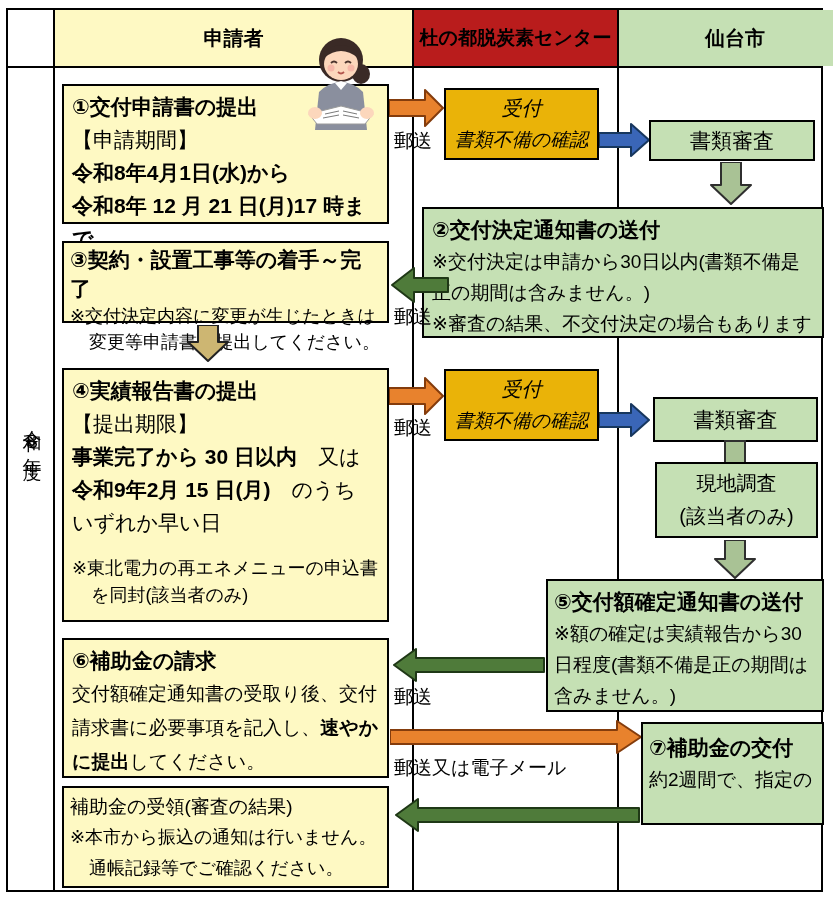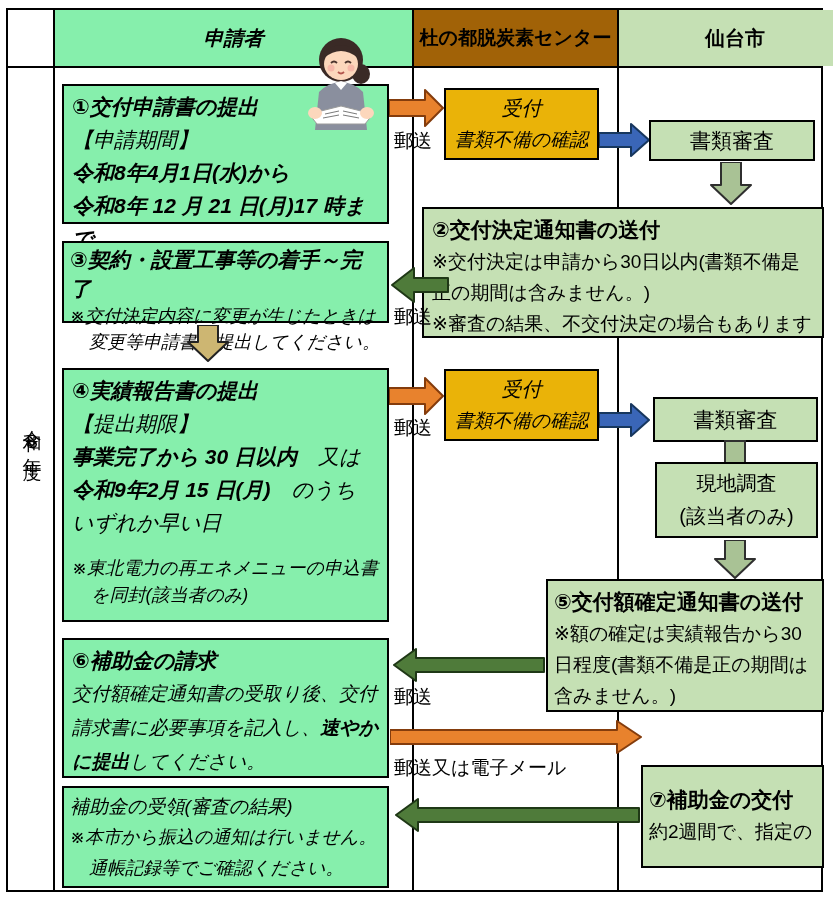--- a/index.html
+++ b/index.html
@@ -3,21 +3,21 @@
 <meta charset="utf-8">
 <style>
   html,body{margin:0;padding:0;background:#fff;}
   body{width:833px;height:900px;overflow:hidden;font-family:"Liberation Sans","DejaVu Sans",sans-serif;color:#000;}
   #stage{position:relative;width:833px;height:900px;background:#fff;}
   .frame{position:absolute;left:6px;top:8px;width:817px;height:884px;border:2px solid #000;box-sizing:border-box;}
   .vline{position:absolute;top:8px;width:2px;height:884px;background:#000;}
   .hline{position:absolute;left:6px;width:817px;height:2px;background:#000;}
   .hcell{position:absolute;top:10px;height:56px;display:flex;align-items:center;justify-content:center;font-size:20px;font-weight:bold;}
   .box{position:absolute;border:2px solid #000;box-sizing:border-box;padding:4px 8px;line-height:31px;font-size:19px;background:#fff;}
-  .yellow{background:#86efac;font-style:italic;}
+  .yellow{background:#fef9c3;}
   .blue{background:#eab308;font-style:italic;}
   .green{background:#C5E0B4;}
   .title{font-weight:bold;font-size:21px;line-height:33px;}
   .big{font-size:21px;line-height:33px;}
   .b{font-weight:bold;}
   .center{display:flex;flex-direction:column;align-items:center;justify-content:center;text-align:center;padding:2px;}
   .gap{height:16px;}
   .indent1{padding-left:19px;}
   .arrow{position:absolute;}
   .alabel{position:absolute;font-size:19px;line-height:22px;white-space:nowrap;}
@@ -32,21 +32,21 @@
 
   <div class="frame"></div>
   <div class="vline" style="left:53px;"></div>
   <div class="vline" style="left:412px;"></div>
   <div class="vline" style="left:617px;"></div>
   <div class="hline" style="top:66px;"></div>
 
   <div class="hcell yellow" style="left:55px;width:357px;">
     <span>申請者</span>
   </div>
-  <div class="hcell" style="left:414px;width:203px;background:#a16207;font-size:19px;">
+  <div class="hcell" style="left:414px;width:203px;background:#b91c1c;font-size:19px;">
     <span>杜の都脱炭素センター</span>
   </div>
   <div class="hcell green" style="left:619px;width:232px;">
     <span>仙台市</span>
   </div>
 
   <div class="vtext">令和８年度</div>
 
   <div class="box yellow" style="left:62px;top:84px;width:327px;height:140px;">
     <div class="title">①交付申請書の提出</div>
@@ -196,21 +196,21 @@
     <div><span>交付額確定通知書の受取り後、交付請求書に必要事項を記入し、</span><span class="b">速やかに提出</span><span>してください。</span></div>
   </div>
 
   <div class="arrow" style="left:390px;top:719px;">
     <svg width="253" height="36" viewBox="0 0 253 36">
         <path d="M0,11 H227 V2 L251,18 L227,34 V25 H0 Z" fill="#E8822D" stroke="#843C0C" stroke-width="2" stroke-linejoin="round"></path>
       </svg>
   </div>
   <div class="alabel" style="left:394px;top:757px;">郵送又は電子メール</div>
 
-  <div class="box green" style="left:641px;top:722px;width:183px;height:103px;padding:16px 6px;line-height:32px;margin-top:43px;">
+  <div class="box green" style="left:641px;top:722px;width:183px;height:103px;padding:7px 6px;line-height:32px;">
     <div class="title" style="line-height:33px;">⑦補助金の交付</div>
     <div>約2週間で、指定の</div>
   </div>
 
   <div class="arrow" style="left:392px;top:797px;">
     <svg width="249" height="36" viewBox="0 0 249 36">
         <path d="M247,11 H26 V2 L4,18 L26,34 V25 H247 Z" fill="#4F7B3A" stroke="#1f3816" stroke-width="2" stroke-linejoin="round"></path>
       </svg>
   </div>
 

